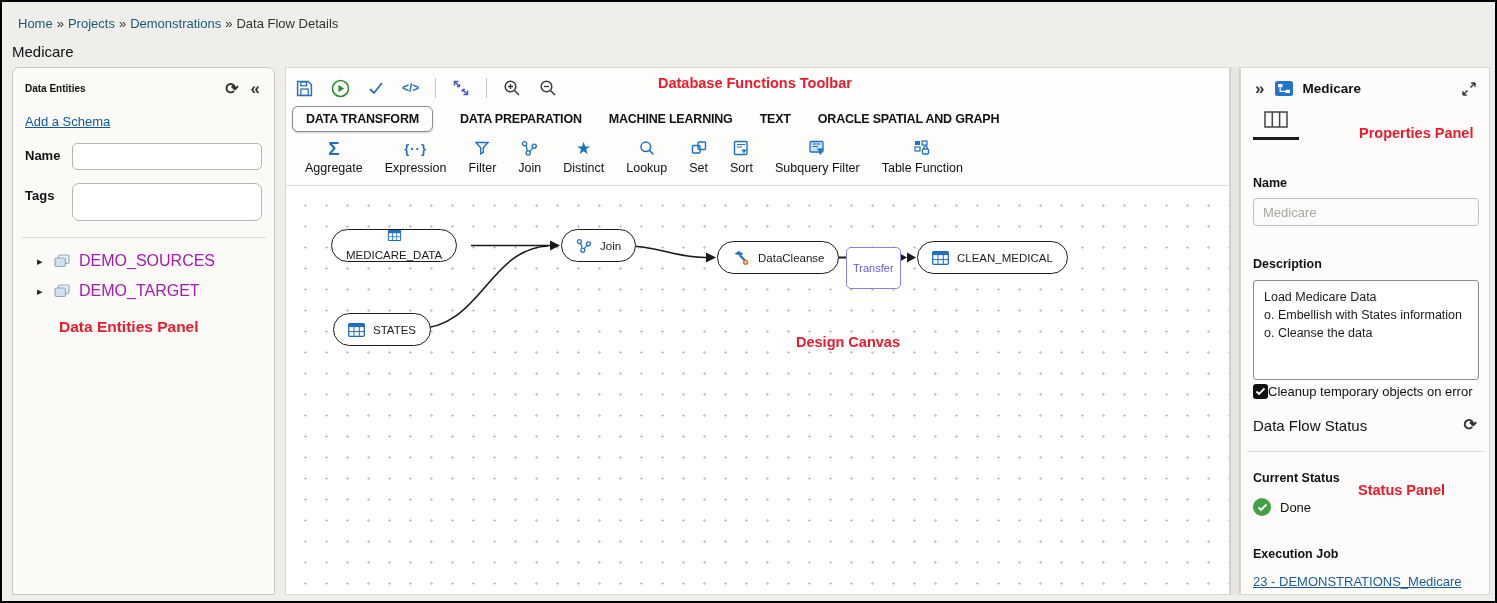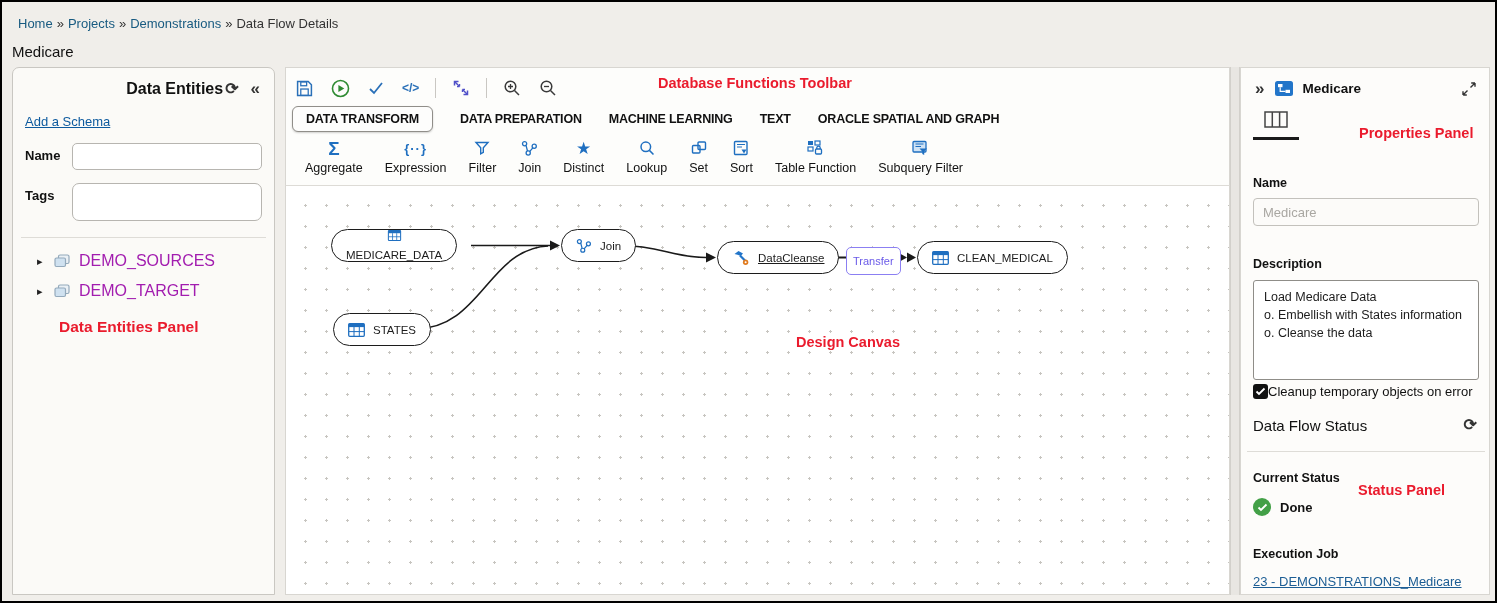--- a/index.html
+++ b/index.html
@@ -25,21 +25,21 @@
   
   .main { position:absolute; top:65px; left:10px; right:5px; bottom:6px; display:flex; }
 
   
   .left-panel {
     width:263px; flex:0 0 263px; background:#fbfaf7;
     border:1px solid #c9c7c2; border-radius:7px 7px 0 0;
     padding:10px 12px; position:relative;
   }
   .lp-header { display:flex; align-items:center; }
-  .lp-title { font-size:16px; font-weight:bold; color:#111; flex:1;text-align:right; }
+  .lp-title { font-size:10px; font-weight:bold; color:#111; flex:1; }
   .icon-btn { background:none; border:none; cursor:pointer; color:#333; display:inline-flex; align-items:center; justify-content:center; padding:2px; }
   .chev { font-size:17px; color:#333; font-weight:600; line-height:1; }
   .add-schema { display:inline-block; margin-top:15px; font-size:13px; color:#0d5a9e; text-decoration:underline; cursor:pointer; }
   .form-row { display:flex; margin-top:13px; }
   .form-row label { width:80px; font-size:13px; font-weight:bold; color:#111; padding-top:5px; }
   .form-row input, .form-row .tags-box {
     flex:1; border:1px solid #b7b5b0; border-radius:5px; background:#fff;
     height:27px; font-size:13px; padding:0 6px; font-family:inherit;
   }
   .form-row .tags-box { height:38px; border-radius:7px; }
@@ -80,21 +80,21 @@
     border:1px solid #d8d6d1; border-top:1px solid #dddbd6;
   }
   .edges { position:absolute; left:0; top:0; z-index:1; }
   .node {
     position:absolute; z-index:2; display:flex; align-items:center; gap:8px;
     background:#fff; border:1.8px solid #1c1c1c; border-radius:17px;
     height:33px; padding:0 14px; font-size:11.5px; color:#1c1c1c; cursor:grab; white-space:nowrap;
   }
   .edge-badge {
     position:absolute; z-index:2; background:#fff; border:1.5px solid #8b7ff2; color:#6a5ae8;
-    border-radius:5px; font-size:11px; padding:7px 6px; cursor:pointer;
+    border-radius:5px; font-size:11px; padding:14px 6px; cursor:pointer;
   }
 
   
   .splitter { flex:0 0 10px; background:#e8e6e2; border-left:1px solid #d2d0cb; border-right:1px solid #d2d0cb; cursor:col-resize; }
 
   
   .right-panel { flex:0 0 250px; width:250px; background:#fdfcfa; border:1px solid #d8d6d1; padding:10px 10px 0 12px; position:relative; }
   .rp-header { display:flex; align-items:center; gap:9px; }
   .rp-title { font-size:13.5px; font-weight:bold; color:#111; flex:1; }
   .rp-tab { margin-top:12px; width:46px; text-align:center; }
@@ -107,21 +107,21 @@
   .rp-textarea { width:100%; margin-top:9px; height:100px; border:1px solid #8f8d88; border-radius:3px; background:#fff; font-size:12.5px; font-family:inherit; padding:7px 10px; resize:none; line-height:1.45; color:#1c1c1c; }
   .chk-row { display:flex; align-items:center; gap:0; cursor:pointer; }
   .chk { width:15px; height:15px; background:#111; border-radius:3px; display:inline-flex; align-items:center; justify-content:center; flex:0 0 15px; }
   .chk-label { font-size:13px; color:#111; }
   .dfs-row { display:flex; align-items:center; margin-top:16px; }
   .dfs-title { font-size:15px; color:#111; flex:1; }
   .rp-divider { border:none; border-top:1px solid #dedcd7; margin:16px -6px 0 -6px; }
   .cs-label { margin-top:19px; }
   .done-row { display:flex; align-items:center; gap:9px; margin-top:13px; }
   .done-ic { width:18px; height:18px; border-radius:50%; background:#43a047; display:inline-flex; align-items:center; justify-content:center; }
-  .done-txt { font-size:13px; color:#111;font-weight:bold; }
+  .done-txt { font-size:13px; color:#111; }
   .ej-label { margin-top:31px; }
   .ej-link { display:inline-block; margin-top:13px; font-size:13px; color:#1c5d94; text-decoration:underline; cursor:pointer; }
 </style>
 </head>
 <body>
 
 <div class="app">
 
   <div class="breadcrumb">
     <a>Home</a><span class="sep">»</span><a>Projects</a><span class="sep">»</span><a>Demonstrations</a><span class="sep">»</span><span>Data Flow Details</span>
@@ -296,38 +296,38 @@
                   <rect x="1.5" y="1.5" width="12.5" height="13" rx="1" fill="none" stroke="#1f6fc0" stroke-width="1.4"></rect>
                   <path d="M4 4.5 H12 M4 7 H9" stroke="#1f6fc0" stroke-width="1.2"></path>
                   <path d="M8.5 9.5 H13.5 L11 13.5 Z" fill="#1f6fc0"></path>
                 </svg>
               </span>
             <span class="flabel">Sort</span>
           </div>
           <div class="func">
             <span class="glyph">
                 <svg width="17" height="16" viewBox="0 0 17 16">
+                  <rect x="1" y="1.5" width="13" height="10.5" rx="1" fill="#cfe3f5" stroke="#1f6fc0" stroke-width="1.3"></rect>
+                  <path d="M3.5 4 H11.5 M3.5 6.5 H9" stroke="#1f6fc0" stroke-width="1.1"></path>
+                  <path d="M7.5 8.5 H15 L12.2 11.5 V15 L10.3 14 V11.5 Z" fill="#1f6fc0"></path>
+                </svg>
+              </span>
+            <span class="flabel">Subquery Filter</span>
+          </div>
+          <div class="func">
+            <span class="glyph">
+                <svg width="17" height="16" viewBox="0 0 17 16">
                   <rect x="1" y="1" width="5" height="4" fill="#1f6fc0"></rect>
                   <rect x="8" y="1" width="5" height="4" fill="none" stroke="#1f6fc0" stroke-width="1.2"></rect>
                   <rect x="1" y="7" width="5" height="4" fill="none" stroke="#1f6fc0" stroke-width="1.2"></rect>
                   <rect x="8.5" y="9" width="6" height="5" rx="1" fill="none" stroke="#1f6fc0" stroke-width="1.3"></rect>
                   <path d="M9.8 9 V7.8 a1.7 1.7 0 0 1 3.4 0 V9" fill="none" stroke="#1f6fc0" stroke-width="1.3"></path>
                 </svg>
               </span>
             <span class="flabel">Table Function</span>
-          </div>
-          <div class="func">
-            <span class="glyph">
-                <svg width="17" height="16" viewBox="0 0 17 16">
-                  <rect x="1" y="1.5" width="13" height="10.5" rx="1" fill="#cfe3f5" stroke="#1f6fc0" stroke-width="1.3"></rect>
-                  <path d="M3.5 4 H11.5 M3.5 6.5 H9" stroke="#1f6fc0" stroke-width="1.1"></path>
-                  <path d="M7.5 8.5 H15 L12.2 11.5 V15 L10.3 14 V11.5 Z" fill="#1f6fc0"></path>
-                </svg>
-              </span>
-            <span class="flabel">Subquery Filter</span>
           </div>
         </div>
       </div>
 
       <div class="canvas">
         <svg class="edges" width="946" height="410" viewBox="0 0 946 410" fill="none" stroke="#1a1a1a" stroke-width="1.6">
           <path d="M185 59.5 L264 59.5"></path>
           <path d="M129 143 C 195 143, 202 63, 262 60"></path>
           <path d="M264 54.5 L274 59.5 L264 64.5 Z" fill="#1a1a1a" stroke="none"></path>
           <path d="M336 59.5 C 372 59.5, 388 71.5, 420 71.5"></path>
@@ -358,21 +358,21 @@
         <div class="node" style="left:275px; top:43px;">
           <svg width="16" height="16" viewBox="0 0 17 17" fill="none" stroke="#1f6fc0" stroke-width="1.3">
               <circle cx="3.6" cy="3.8" r="2.1"></circle>
               <circle cx="7.2" cy="13" r="2.1"></circle>
               <circle cx="13.2" cy="6.2" r="2.1"></circle>
               <path d="M5 5.3 L6.5 11 M8.6 11.6 L11.8 7.8"></path>
             </svg>
           <span>Join</span>
         </div>
 
-        <div class="node" style="left:431px; top:55px;text-decoration:underline;">
+        <div class="node" style="left:431px; top:55px;">
           <svg width="18" height="17" viewBox="0 0 18 17">
               <path d="M2.5 5 L6.5 2 L11 4.5 L8.8 7 L5.5 5.8 Z" fill="#2275c9"></path>
               <path d="M8 6.5 L13 11.5" stroke="#2275c9" stroke-width="2.2"></path>
               <circle cx="13.6" cy="13.2" r="2.7" fill="#e07b1f"></circle>
               <circle cx="13.6" cy="13.2" r="1" fill="#fff"></circle>
             </svg>
           <span>DataCleanse</span>
         </div>
 
         <div class="edge-badge" style="left:560px; top:61px;">Transfer</div>

